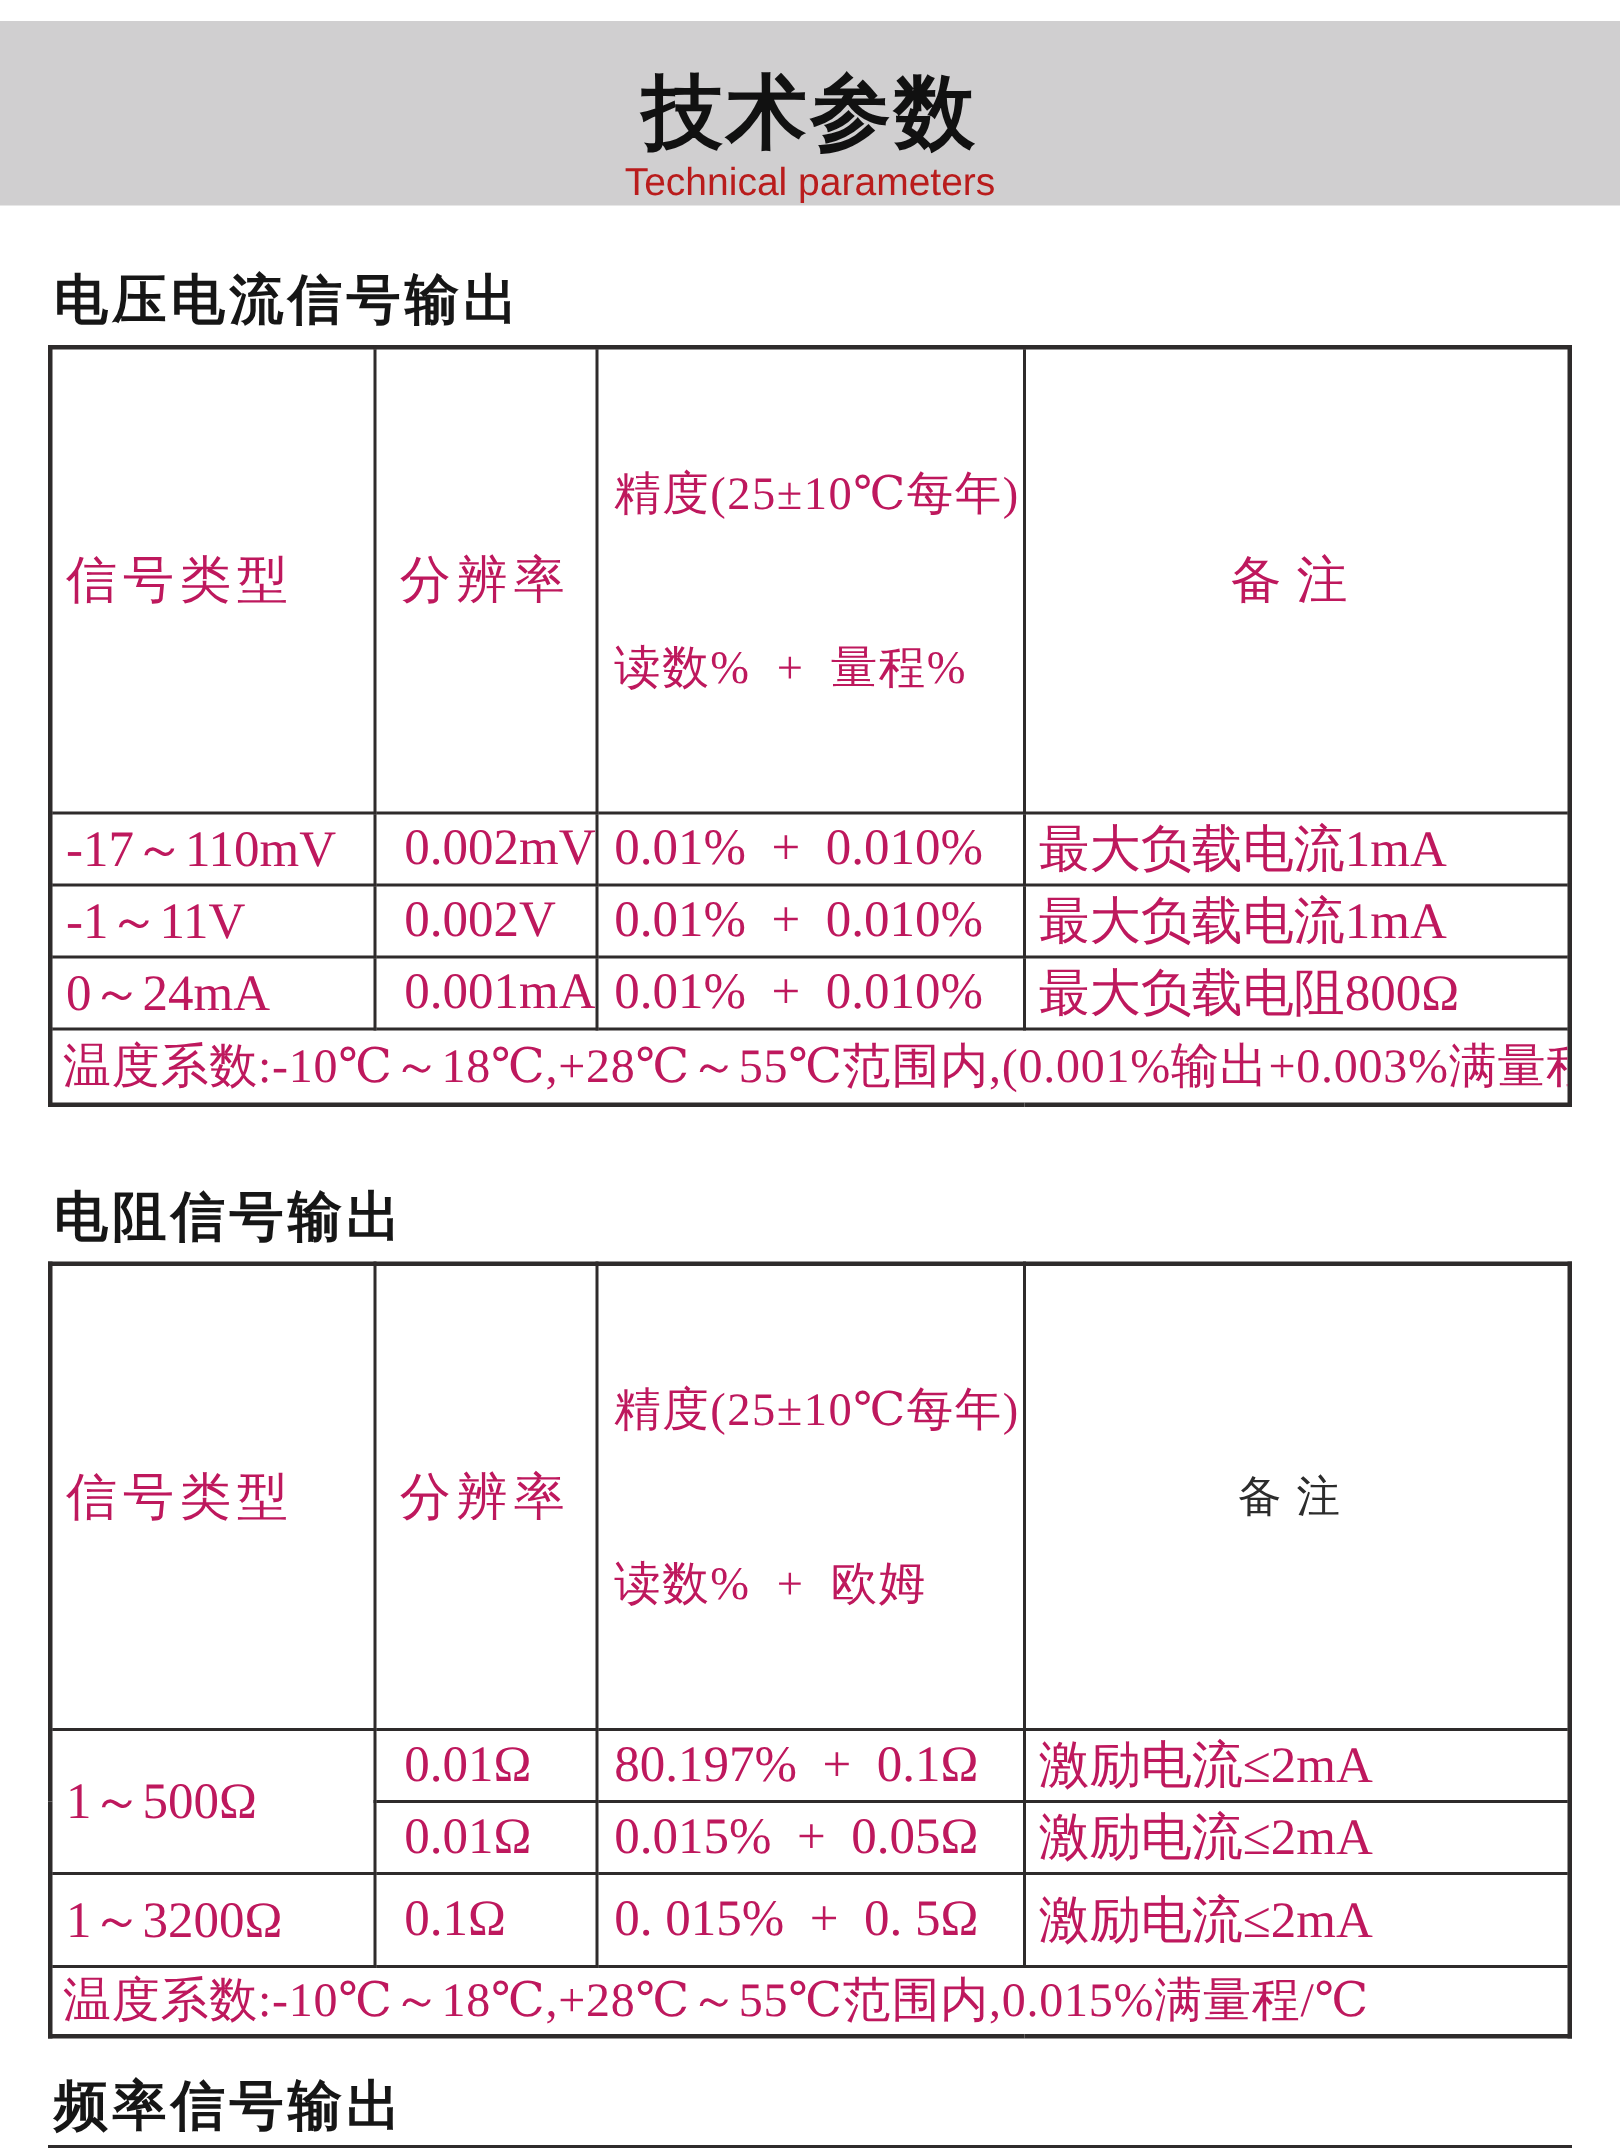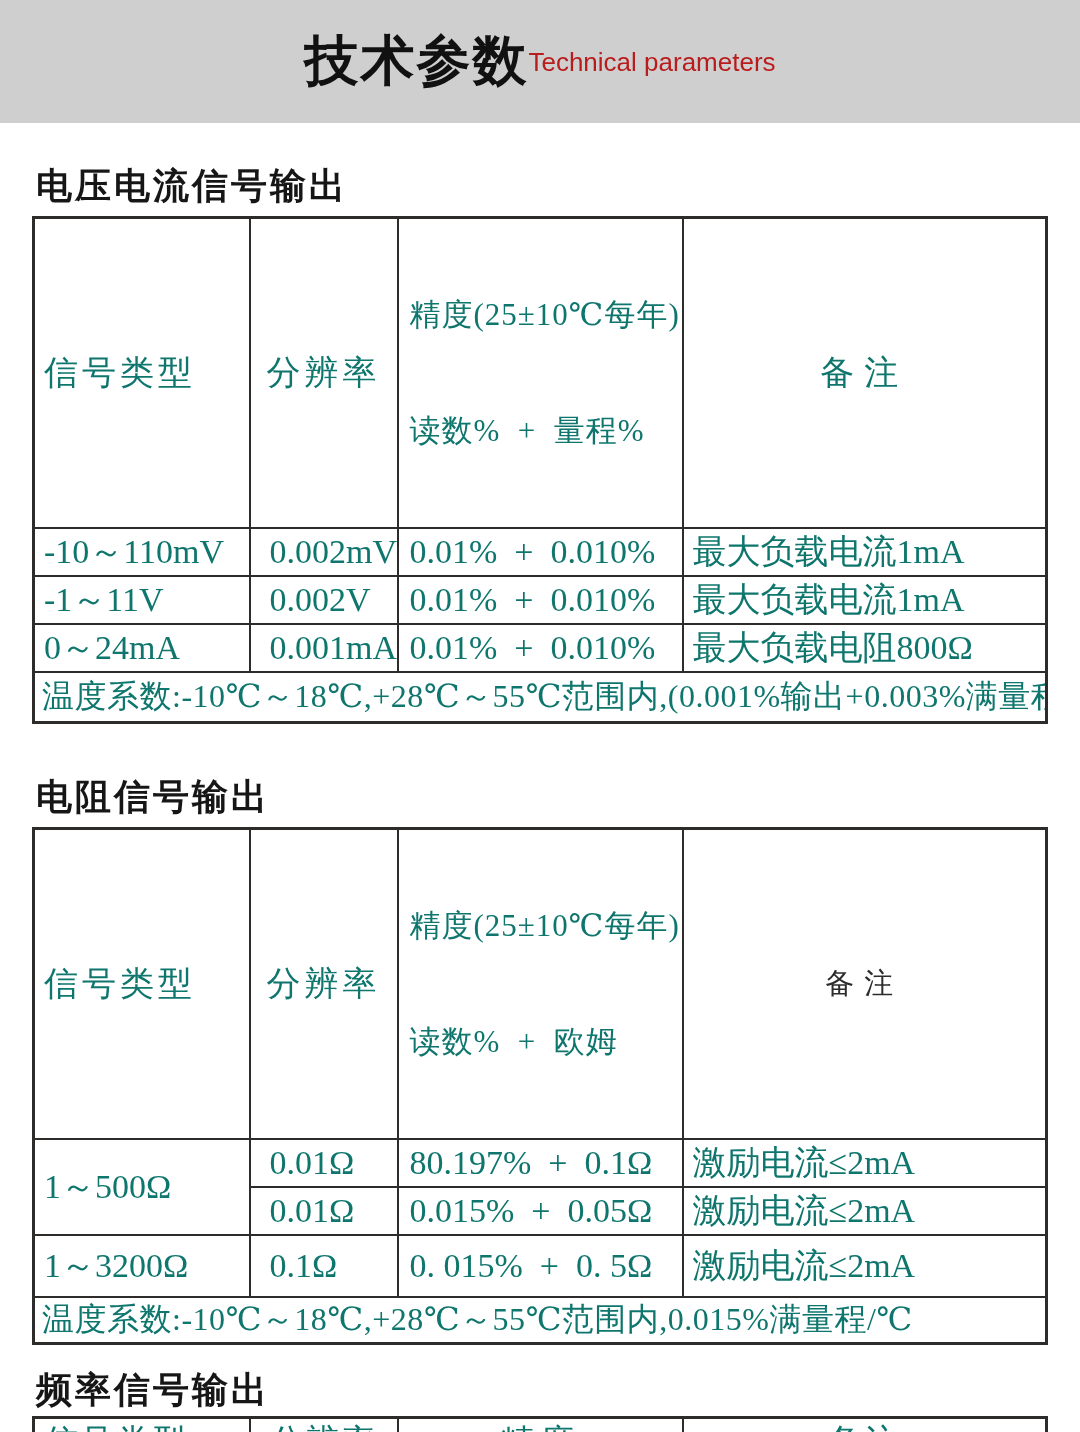--- a/index.html
+++ b/index.html
@@ -3,23 +3,23 @@
 <meta charset="utf-8">
 <style>
   html,body{margin:0;padding:0;background:#ffffff;}
   body{
     width:1080px;height:1432px;position:relative;
     font-family:"Liberation Serif","DejaVu Serif",serif;
     color:#1a1a1a;overflow:hidden;
   }
   
   .band{
-    height:123px;width:100%;
+    margin-top:14px;height:123px;width:100%;
     background:#d0cfd0;
-    display:flex;flex-direction:row;align-items:center;justify-content:center;
+    display:flex;flex-direction:column;align-items:center;justify-content:flex-end;
   }
   .band .title{
     font-family:"DejaVu Sans","Liberation Sans",sans-serif;
     font-size:54px;font-weight:700;line-height:1.05;color:#111;
     letter-spacing:2px;
   }
   .band .subtitle{
     font-family:"Liberation Sans","DejaVu Sans",sans-serif;
     font-size:26px;font-weight:400;color:#b91c1c;margin-top:2px;
   }
@@ -32,21 +32,21 @@
   .lbl1{margin:46px 0 13px 4px;}
   .lbl2{margin:56px 0 13px 4px;}
   .lbl3{margin:28px 0 9px 4px;}
 
   table{
     border-collapse:collapse;table-layout:fixed;width:1013px;
     border:3px solid #2e2b2b;
   }
   td,th{
     border:2px solid #2e2b2b;
-    font-weight:400;font-size:34px;color:#0f766e;
+    font-weight:400;font-size:34px;color:#be185d;
     white-space:pre;overflow:hidden;vertical-align:middle;
     padding:0;text-align:left;
   }
   
   .c1{padding-left:9px;}
   .c2{padding-left:19px;}
   .c3{padding-left:11px;}
   .c4{padding-left:9px;}
   th.c1{letter-spacing:4px;}
   th.c2{text-align:center;letter-spacing:4px;padding-left:0;}
@@ -85,21 +85,21 @@
         <tr class="h88">
       <th class="c1">信号类型</th>
       <th class="c2">分辨率</th>
       <th class="c3">
         <div class="acc-line">精度(25±10℃每年)</div>
         <div class="acc-line">读数%  +  量程%</div>
       </th>
       <th class="c4">备注</th>
     </tr>
     <tr class="h46">
-      <td class="c1">-10～110mV</td>
+      <td class="c1">-17～110mV</td>
       <td class="c2">0.002mV</td>
       <td class="c3">0.01%  +  0.010%</td>
       <td class="c4">最大负载电流1mA</td>
     </tr>
     <tr class="h46">
       <td class="c1">-1～11V</td>
       <td class="c2">0.002V</td>
       <td class="c3">0.01%  +  0.010%</td>
       <td class="c4">最大负载电流1mA</td>
     </tr>

